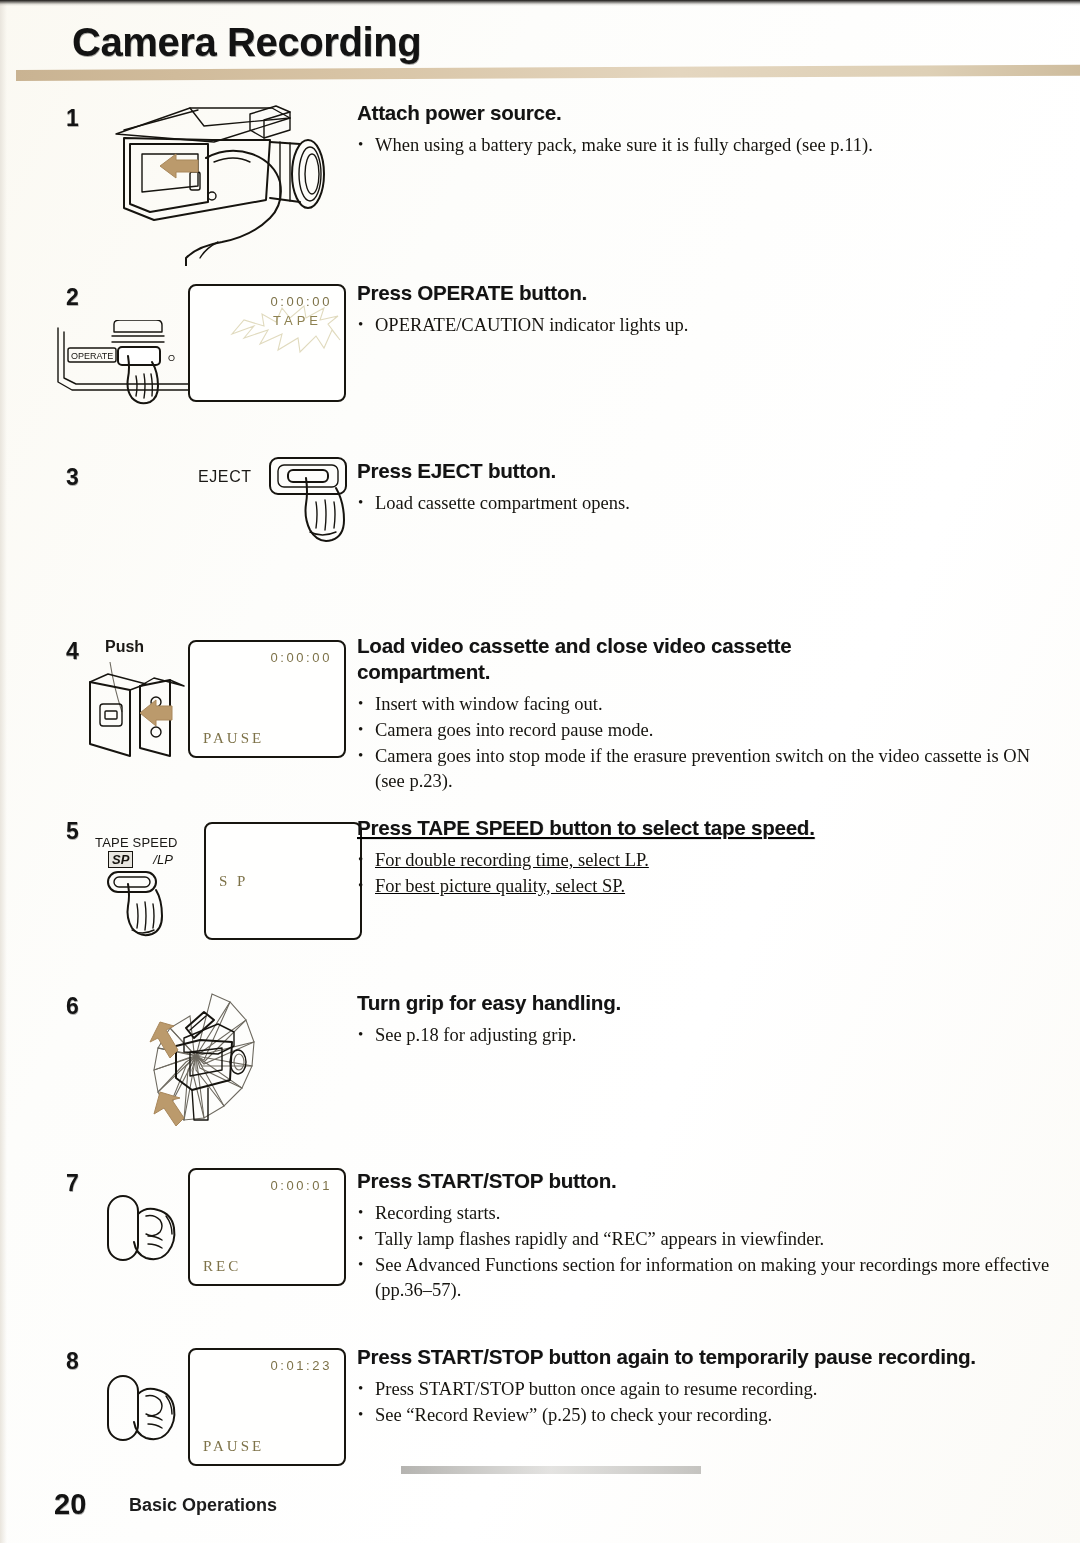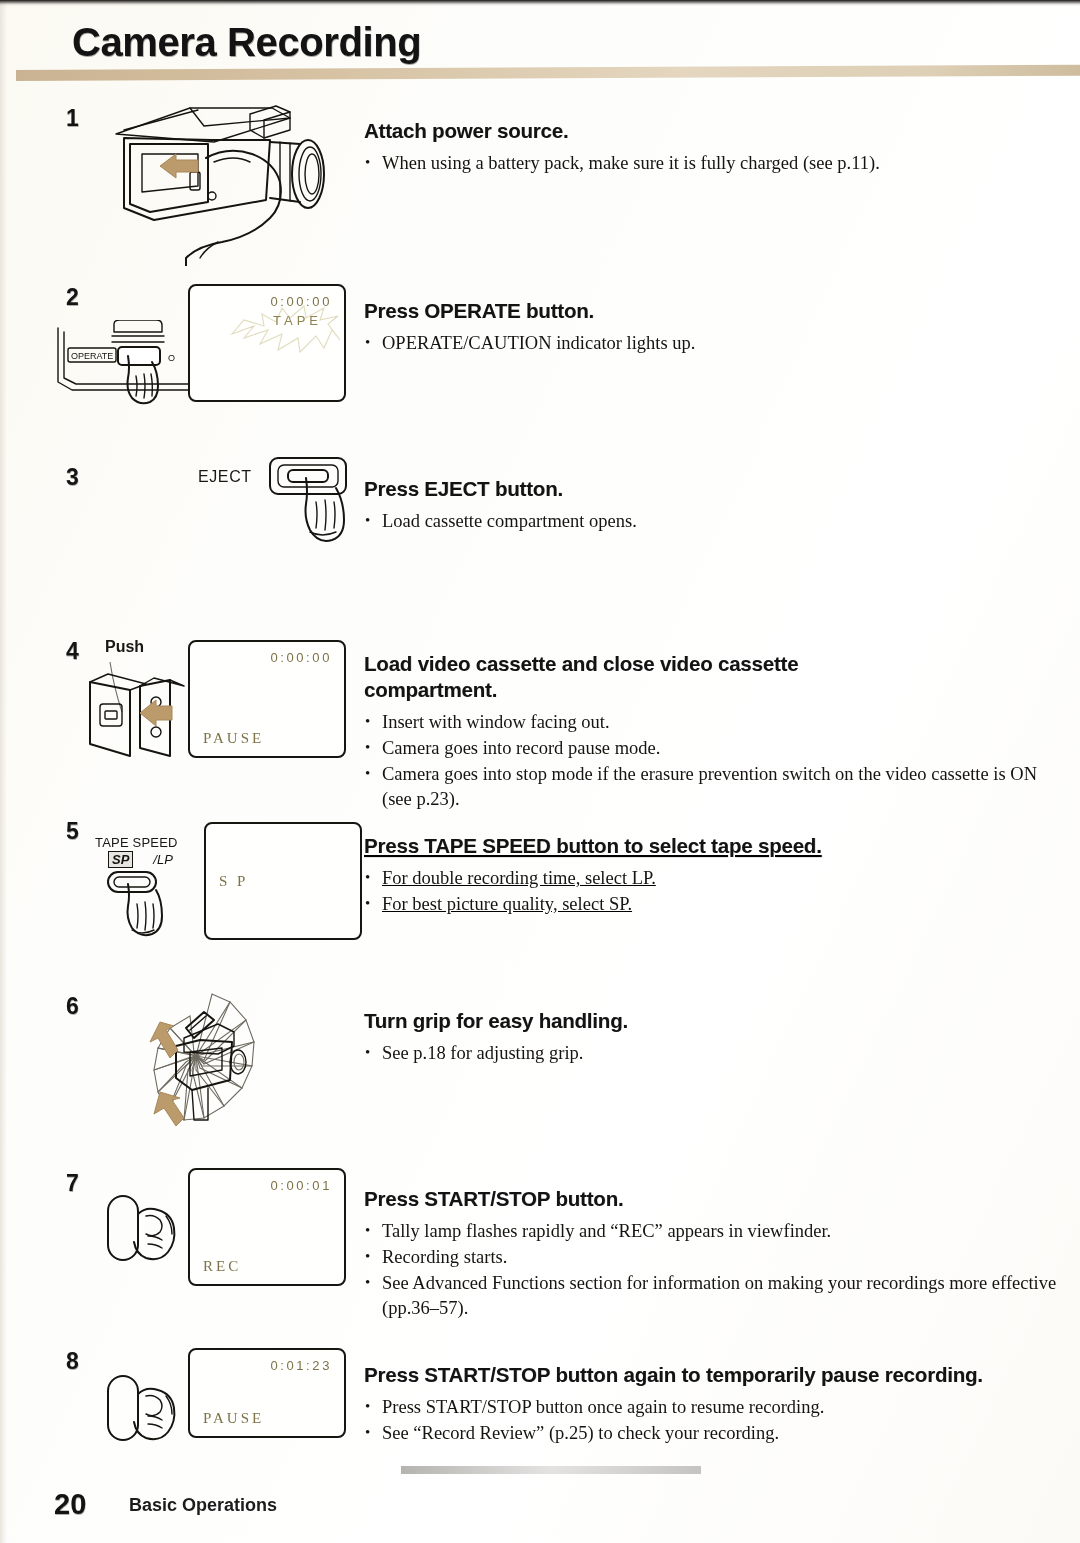--- a/index.html
+++ b/index.html
@@ -75,23 +75,22 @@
   .step-num {
     position: absolute;
     font-family: "Liberation Sans", sans-serif;
     font-weight: bold;
     font-size: 23px;
     color: #141414;
     text-shadow: 0.5px 0.5px 0 rgba(0,0,0,0.3);
   }
   .step-body {
     position: absolute;
-    left: 348px;
+    left: 341px;
     width: 700px;
-    margin-top: 18px;
   }
   .step-head {
     font-family: "Liberation Sans", sans-serif;
     font-weight: bold;
     font-size: 20.5px;
     line-height: 26px;
     color: #131313;
     letter-spacing: -0.2px;
     text-shadow: 0.4px 0.4px 0 rgba(0,0,0,0.28);
     margin: 0 0 7px 0;
@@ -442,39 +441,39 @@
       </svg>
 
       <div class="vf" style="left:172px; top:1168px; width:158px; height:118px;">
         <div class="vf-time">0:00:01</div>
         <div class="vf-stat">REC</div>
       </div>
 
       <div class="step-body" style="top:1168px;">
         <p class="step-head">Press START/STOP button.</p>
         <ul class="bullets">
+          <li>Recording starts.</li>
           <li>Tally lamp flashes rapidly and “REC” appears in viewfinder.</li>
-          <li>Recording starts.</li>
           <li>See Advanced Functions section for information on making your recordings more effective (pp.36–57).</li>
         </ul>
       </div>
     </div>
 
     <div class="step">
       <div class="step-num" style="left:50px; top:1348px;">8</div>
 
       <svg style="position:absolute; left:88px; top:1372px;" width="80" height="90" viewBox="0 0 80 90">
         <rect class="ink" x="4" y="4" width="30" height="64" rx="15"></rect>
         <path class="ink" d="M34 22 Q42 14 54 18 Q68 22 70 36 Q72 50 64 60 Q56 70 42 66 Q32 62 30 50"></path>
         <path class="ink-thin" d="M42 24 Q50 22 56 28 Q60 34 56 40 Q50 46 42 42"></path>
         <path class="ink-thin" d="M44 44 Q52 44 58 48 M44 52 Q52 52 58 56"></path>
         <path class="ink-thin" d="M62 24 Q68 32 68 42"></path>
       </svg>
 
-      <div class="vf" style="left:172px; top:1348px; width:158px; height:90px;">
+      <div class="vf" style="left:172px; top:1348px; width:158px; height:118px;">
         <div class="vf-time">0:01:23</div>
         <div class="vf-stat">PAUSE</div>
       </div>
 
       <div class="step-body" style="top:1344px;">
         <p class="step-head" style="max-width:650px;">Press START/STOP button again to temporarily pause recording.</p>
         <ul class="bullets">
           <li>Press START/STOP button once again to resume recording.</li>
           <li>See “Record Review” (p.25) to check your recording.</li>
         </ul>

